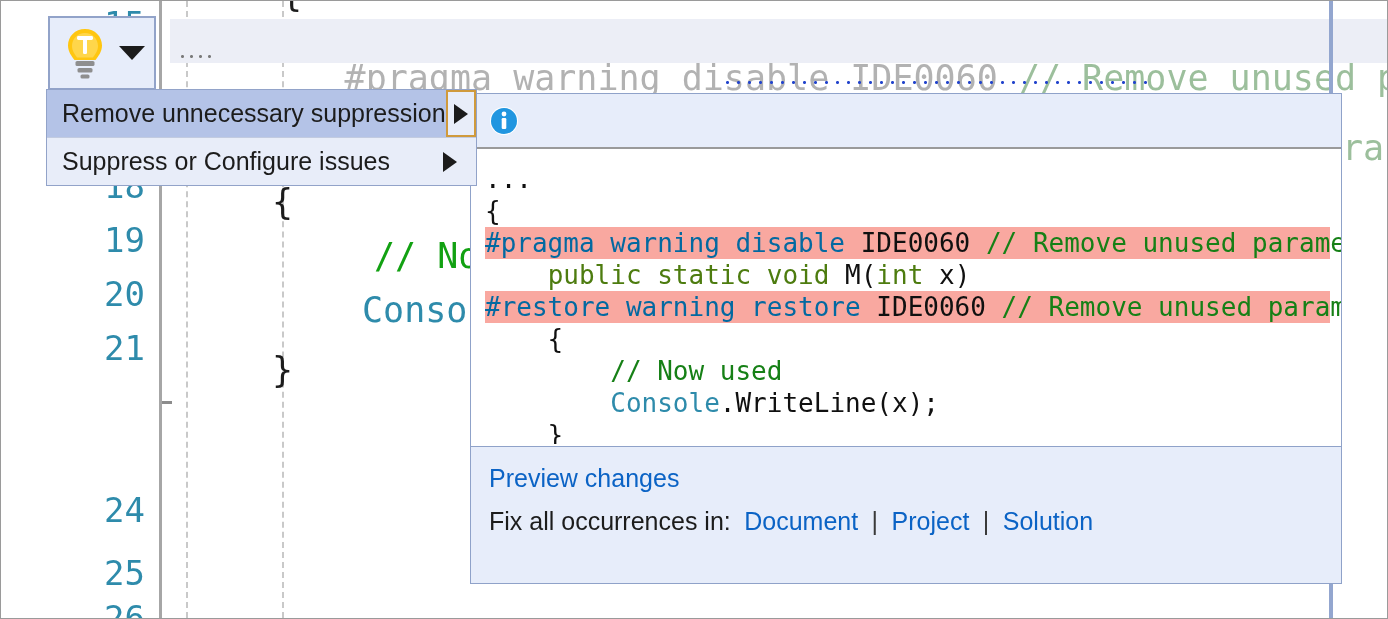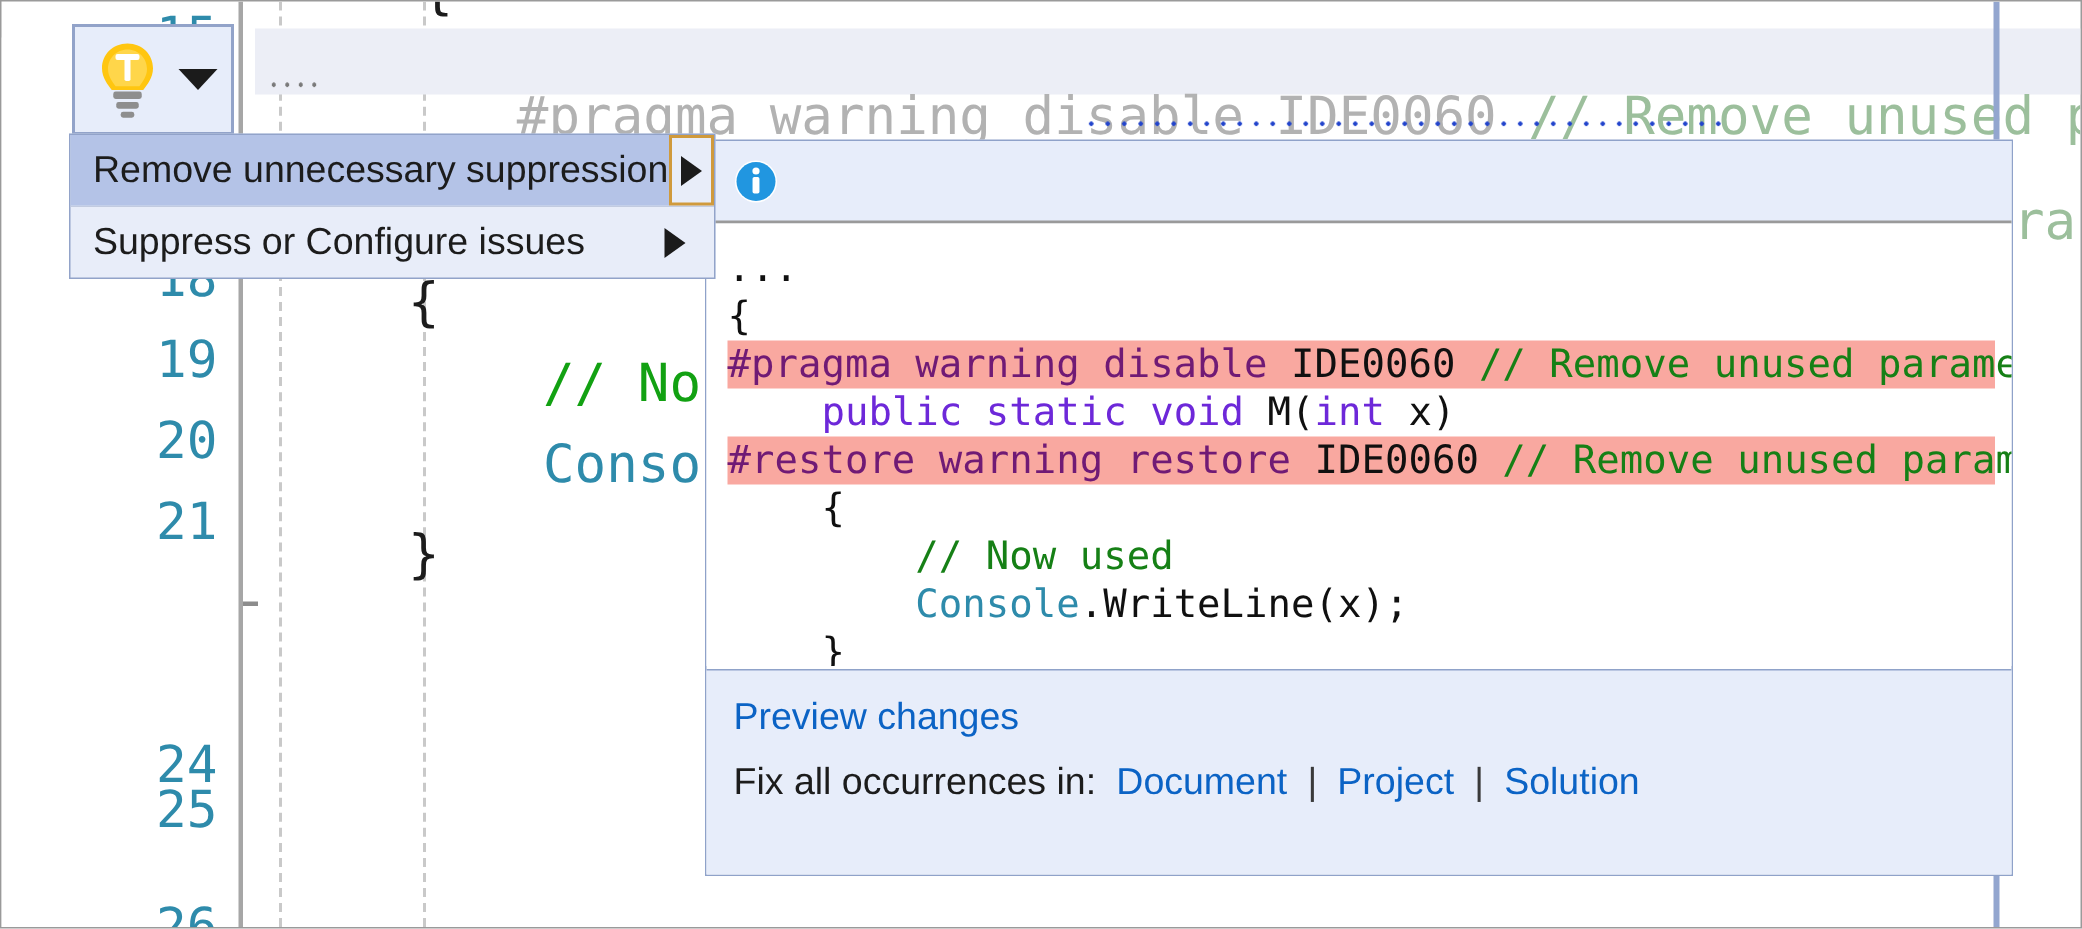--- a/index.html
+++ b/index.html
@@ -113,24 +113,24 @@
   .tip-title{margin-left:23px;font-size:25px;color:#1c1c1c;white-space:nowrap;}
   .tip-code{
     position:relative;height:295px;background:#ffffff;overflow:hidden;
   }
   .cline{
     position:absolute;left:14px;white-space:pre;
     font-family:"DejaVu Sans Mono","Liberation Mono",monospace;
     font-size:26px;line-height:32px;color:#1c1c1c;
   }
   .rowhl{position:absolute;left:14px;height:32px;background:#f9a8a0;}
-  .g-gray{color:#701a75;}
+  .g-gray{color:#0369a1;}
   .g-black{color:#101010;}
   .g-green{color:#168016;}
-  .g-blue{color:#6d28d9;margin-top:31px;}
+  .g-blue{color:#4d7c0f;margin-top:31px;}
   .g-teal{color:#2e8bab;}
   .tip-foot{
     position:absolute;left:0;bottom:0;width:100%;height:137px;
     box-sizing:border-box;background:#e7edfa;border-top:1px solid #8fa2c9;
     padding:17px 0 0 18px;
     margin-top:24px;
   }
   .flink{color:#0b63c5;font-size:25px;cursor:pointer;}
   .ftext{color:#1c1c1c;font-size:25px;}
   .frow{margin-top:14px;white-space:nowrap;}
@@ -145,21 +145,21 @@
 
     <div class="gutter" id="gutter">
         <div class="lineno" style="top: -20px;">15</div>
         <div class="lineno" style="top: 34px;">16</div>
         <div class="lineno" style="top: 88px;">17</div>
         <div class="lineno" style="top: 142px;">18</div>
         <div class="lineno" style="top: 196px;">19</div>
         <div class="lineno" style="top: 250px;">20</div>
         <div class="lineno" style="top: 304px;">21</div>
         <div class="lineno" style="top: 466px;">24</div>
-        <div class="lineno" style="top: 496px;">25</div>
+        <div class="lineno" style="top: 529px;">25</div>
         <div class="lineno" style="top: 574px;">26</div>
       </div>
     <div class="gutter-sep"></div>
 
     <div class="codearea">
       <div class="indent-guide" style="left:24px;"></div>
       <div class="indent-guide" style="left:120px;"></div>
       <div class="collapse-mark" style="top:400px;left:-6px;"></div>
 
       <div class="eline brace" style="top:-26px;left:119px;">{</div>
@@ -168,21 +168,21 @@
       <div class="eline" style="top:20px;left:14px;">
         <span class="faded">#pragma warning disable IDE0060 </span><span class="faded-green">// Remove unused para</span>
       </div>
       <div class="squiggle" style="top:52px;left:16px;width:36px;"></div>
       <div class="bluedots" style="top:78px;left:560px;width:430px;"></div>
 
       <div class="eline faded-green" style="top:128px;left:1180px;">ra</div>
 
       <div class="eline brace" style="top:182px;left:110px;">{</div>
 
-      <div class="eline cmt" style="top:236px;left:200px;">// No</div>
+      <div class="eline cmt" style="top:236px;left:212px;">// No</div>
 
       <div class="eline type" style="top:290px;left:200px;">Conso</div>
 
       <div class="eline brace" style="top:350px;left:110px;">}</div>
 
       <div class="right-rule" style="left:1167px;"></div>
     </div>
   </div>
 
   <div class="bulbbtn">

